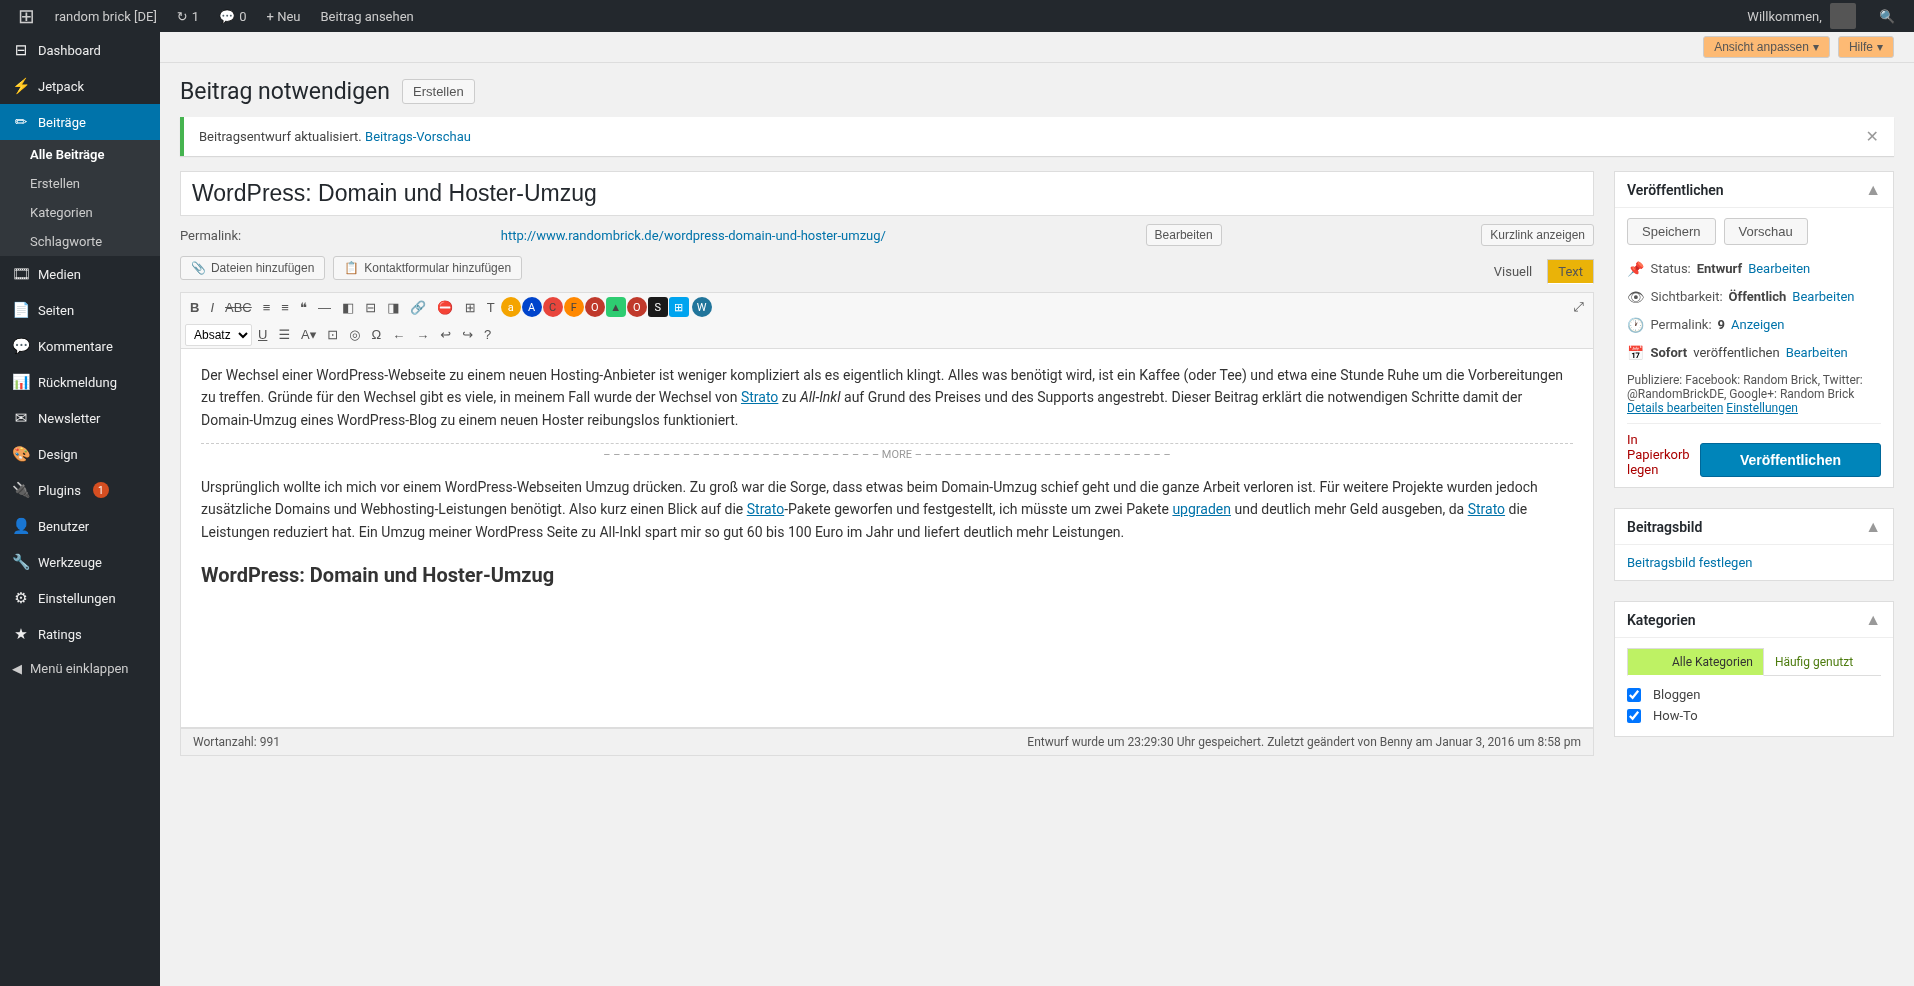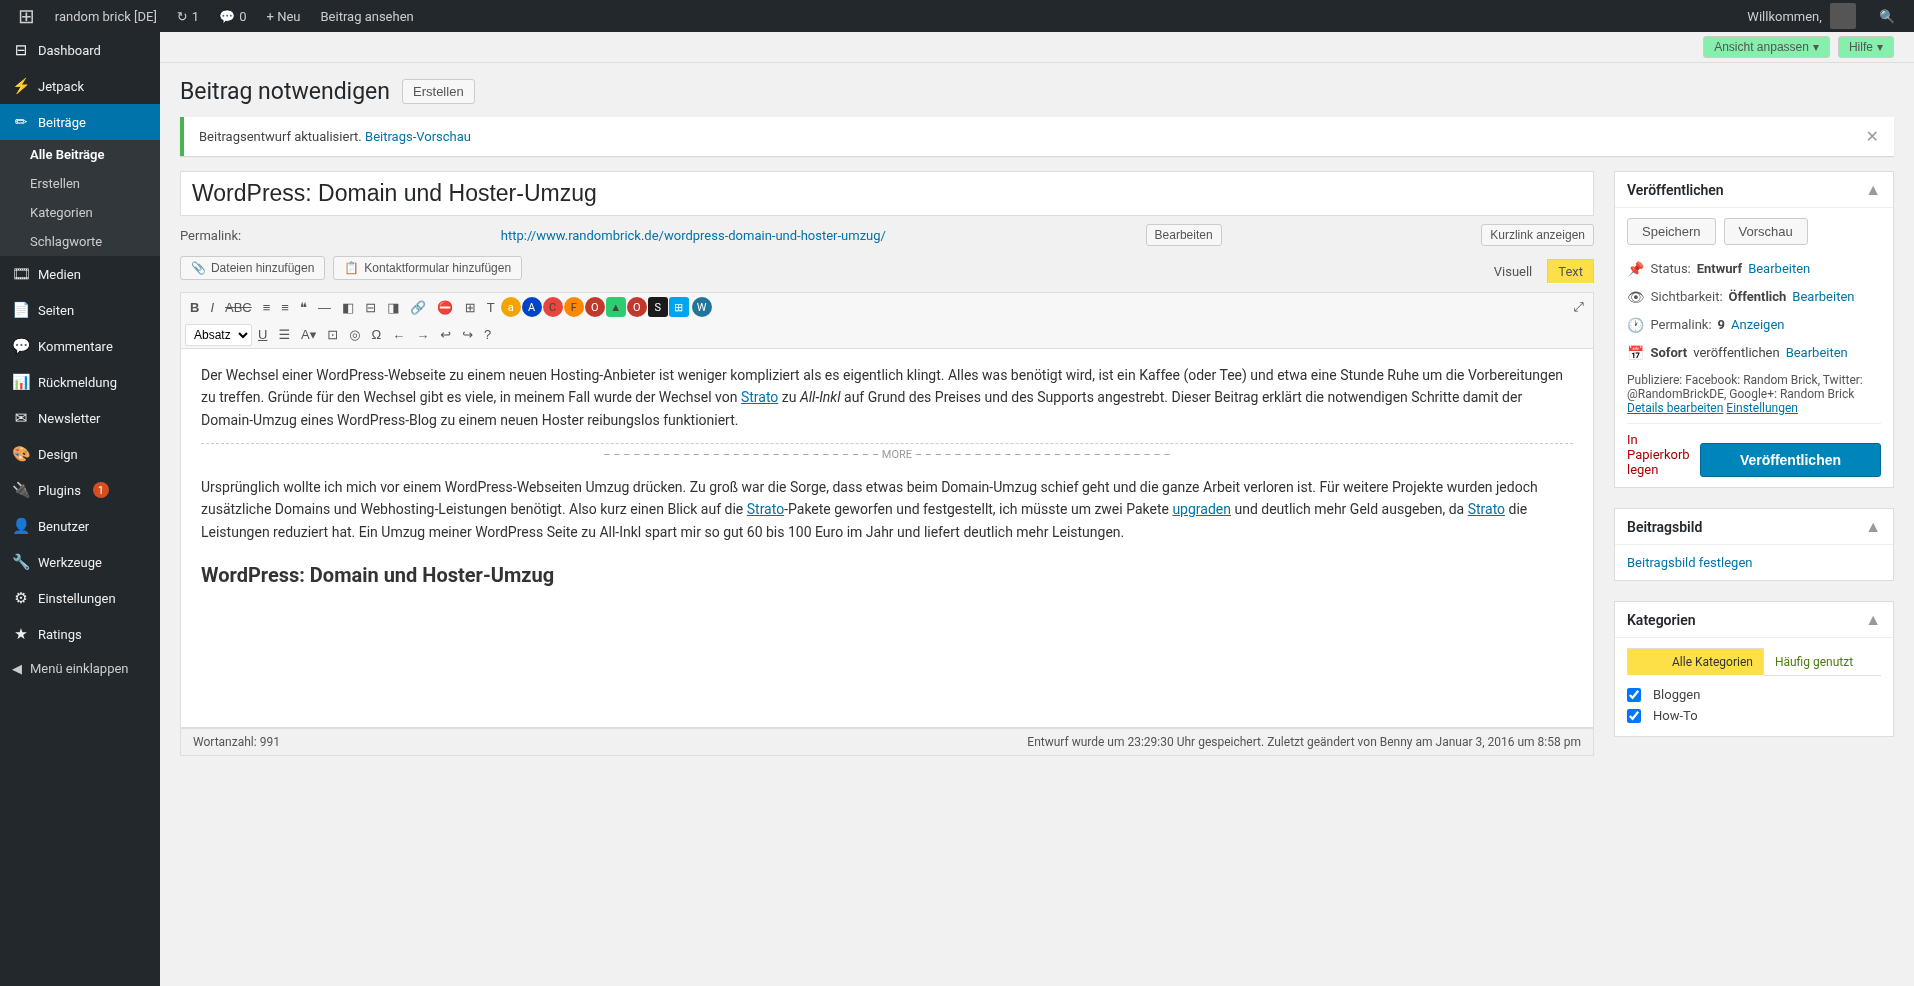--- a/index.html
+++ b/index.html
@@ -23,21 +23,21 @@
     .sidebar-submenu-item { display: block; padding: 7px 12px 7px 30px; color: #ccc; cursor: pointer; font-size: 13px; }
     .sidebar-submenu-item.active { color: #fff; font-weight: 600; }
     .plugin-badge { background: #d54e21; color: #fff; border-radius: 50%; width: 16px; height: 16px; display: inline-flex; align-items: center; justify-content: center; font-size: 10px; margin-left: 4px; }
     .sidebar-collapse { display: flex; align-items: center; gap: 8px; padding: 9px 12px; cursor: pointer; color: #ccc; font-size: 13px; }
 
     
     .main-content { flex: 1; display: flex; flex-direction: column; overflow: hidden; }
 
     
     .screen-options-bar { background: #f1f1f1; padding: 4px 20px; display: flex; justify-content: flex-end; align-items: center; gap: 8px; border-bottom: 1px solid #ddd; }
-    .screen-options-btn { background: #86efac; border: 1px solid #ccc; border-radius: 3px; padding: 3px 10px; cursor: pointer; font-size: 12px; color: #555; display: flex; align-items: center; gap: 4px; }
+    .screen-options-btn { background: #fdba74; border: 1px solid #ccc; border-radius: 3px; padding: 3px 10px; cursor: pointer; font-size: 12px; color: #555; display: flex; align-items: center; gap: 4px; }
 
     
     .page-wrapper { padding: 15px 20px; overflow-y: auto; flex: 1; }
 
     
     .page-header { display: flex; align-items: center; gap: 12px; margin-bottom: 12px; }
     .page-title { font-size: 23px; font-weight: 400; color: #23282d; }
     .btn-create { background: #f7f7f7; border: 1px solid #ccc; border-radius: 3px; padding: 4px 10px; font-size: 13px; cursor: pointer; color: #555; }
 
     
@@ -52,21 +52,21 @@
     .post-title-input { width: 100%; font-size: 23px; padding: 8px 11px; border: 1px solid #ddd; margin-bottom: 8px; background: #fff; color: #23282d; font-weight: 400; }
     .permalink-row { font-size: 13px; margin-bottom: 10px; color: #555; display: flex; align-items: center; gap: 6px; flex-wrap: wrap; justify-content: space-between; }
     .permalink-link { color: #0073aa; text-decoration: none; }
     .btn-small { background: #f7f7f7; border: 1px solid #ccc; border-radius: 3px; padding: 3px 8px; font-size: 12px; cursor: pointer; color: #555; }
 
     
     .media-buttons { display: flex; gap: 8px; margin-bottom: 6px; }
     .media-btn { background: #f7f7f7; border: 1px solid #ccc; border-radius: 3px; padding: 4px 10px; font-size: 12px; cursor: pointer; color: #555; display: flex; align-items: center; gap: 5px; }
     .visual-text-tabs { margin-left: auto; display: flex; align-items: center; gap: 4px; }
     .vt-tab { padding: 4px 10px; font-size: 13px; cursor: pointer; color: #555; border: 1px solid transparent; }
-    .vt-tab.active { border: 1px solid #ccc; background: #fde047; border-bottom: 1px solid #fff; }
+    .vt-tab.active { border: 1px solid #ccc; background: #eab308; border-bottom: 1px solid #fff; }
 
     
     .toolbar { background: #f7f7f7; border: 1px solid #ddd; border-bottom: none; display: flex; align-items: center; flex-wrap: wrap; padding: 2px 4px; gap: 1px; }
     .toolbar-btn { background: none; border: 1px solid transparent; border-radius: 2px; padding: 3px 4px; cursor: pointer; font-size: 13px; color: #555; display: flex; align-items: center; }
     .toolbar-select { border: 1px solid #ddd; border-radius: 2px; padding: 2px 4px; font-size: 12px; background: #fff; cursor: pointer; }
     .toolbar-row2 { background: #f7f7f7; border: 1px solid #ddd; border-top: none; border-bottom: none; display: flex; align-items: center; flex-wrap: wrap; padding: 2px 4px; gap: 1px; }
 
     
     .editor-area { background: #fff; border: 1px solid #ddd; min-height: 380px; padding: 15px 20px; font-size: 14px; line-height: 1.6; color: #333; overflow-y: auto; }
     .editor-content p { margin-bottom: 12px; }
@@ -97,21 +97,21 @@
     .publish-share { font-size: 12px; color: #555; margin-top: 6px; }
     .publish-share a { color: #0073aa; }
     .in-trash { color: #a00; cursor: pointer; font-size: 13px; }
     .btn-publish { background: #0085ba; border: 1px solid #006799; border-radius: 3px; padding: 8px 20px; font-size: 14px; cursor: pointer; color: #fff; display: block; width: 100%; margin-top: 10px; font-weight: 600; }
 
     .publish-footer { display: flex; justify-content: space-between; align-items: center; margin-top: 8px; padding-top: 8px; border-top: 1px solid #eee; }
 
     
     .cat-tabs { display: flex; border-bottom: 1px solid #ddd; margin-bottom: 8px; }
     .cat-tab { padding: 6px 10px; font-size: 12px; cursor: pointer; color: #4d7c0f; border: 1px solid transparent; border-bottom: none; margin-bottom: -1px; }
-    .cat-tab.active { border: 1px solid #ddd; border-bottom: 1px solid #fff; background: #fde047; color: #333; padding-left: 44px; }
+    .cat-tab.active { border: 1px solid #ddd; border-bottom: 1px solid #fff; background: #bef264; color: #333; padding-left: 44px; }
     .cat-list { list-style: none; font-size: 13px; }
     .cat-list li { padding: 3px 0; display: flex; align-items: flex-end; gap: 12px; }
     .cat-checkbox { width: 14px; height: 14px; cursor: pointer; }
 
     
     .featured-img-link { color: #0073aa; text-decoration: none; font-size: 13px; }
   </style>
 </head>
 <body>
 

